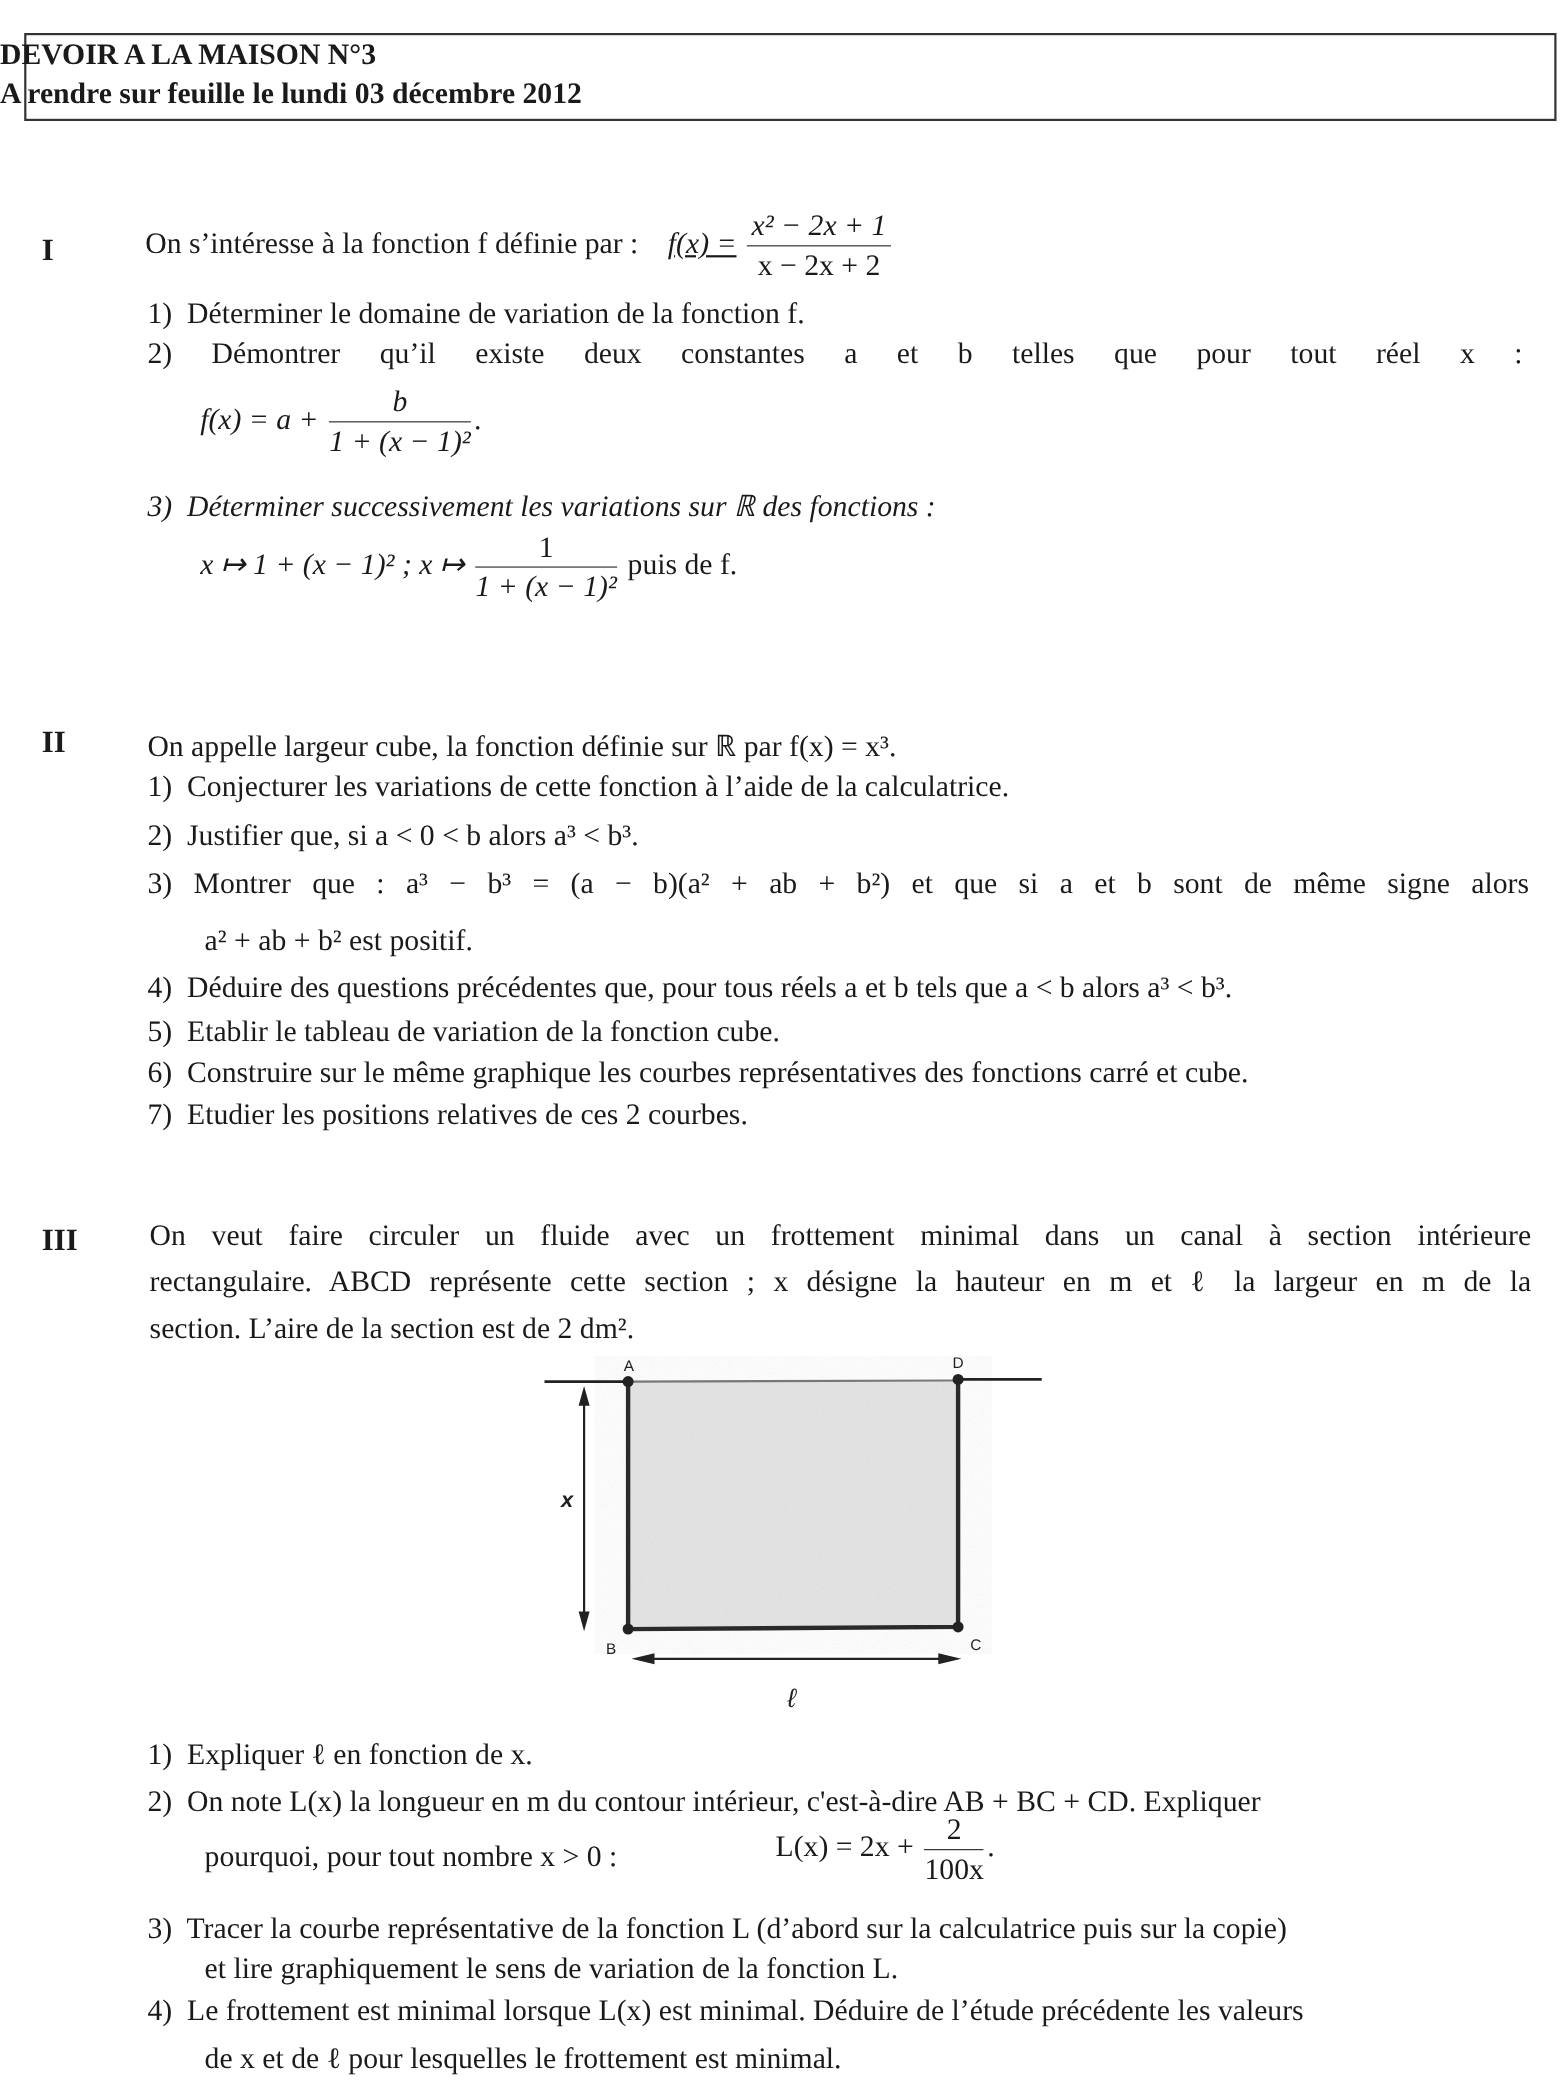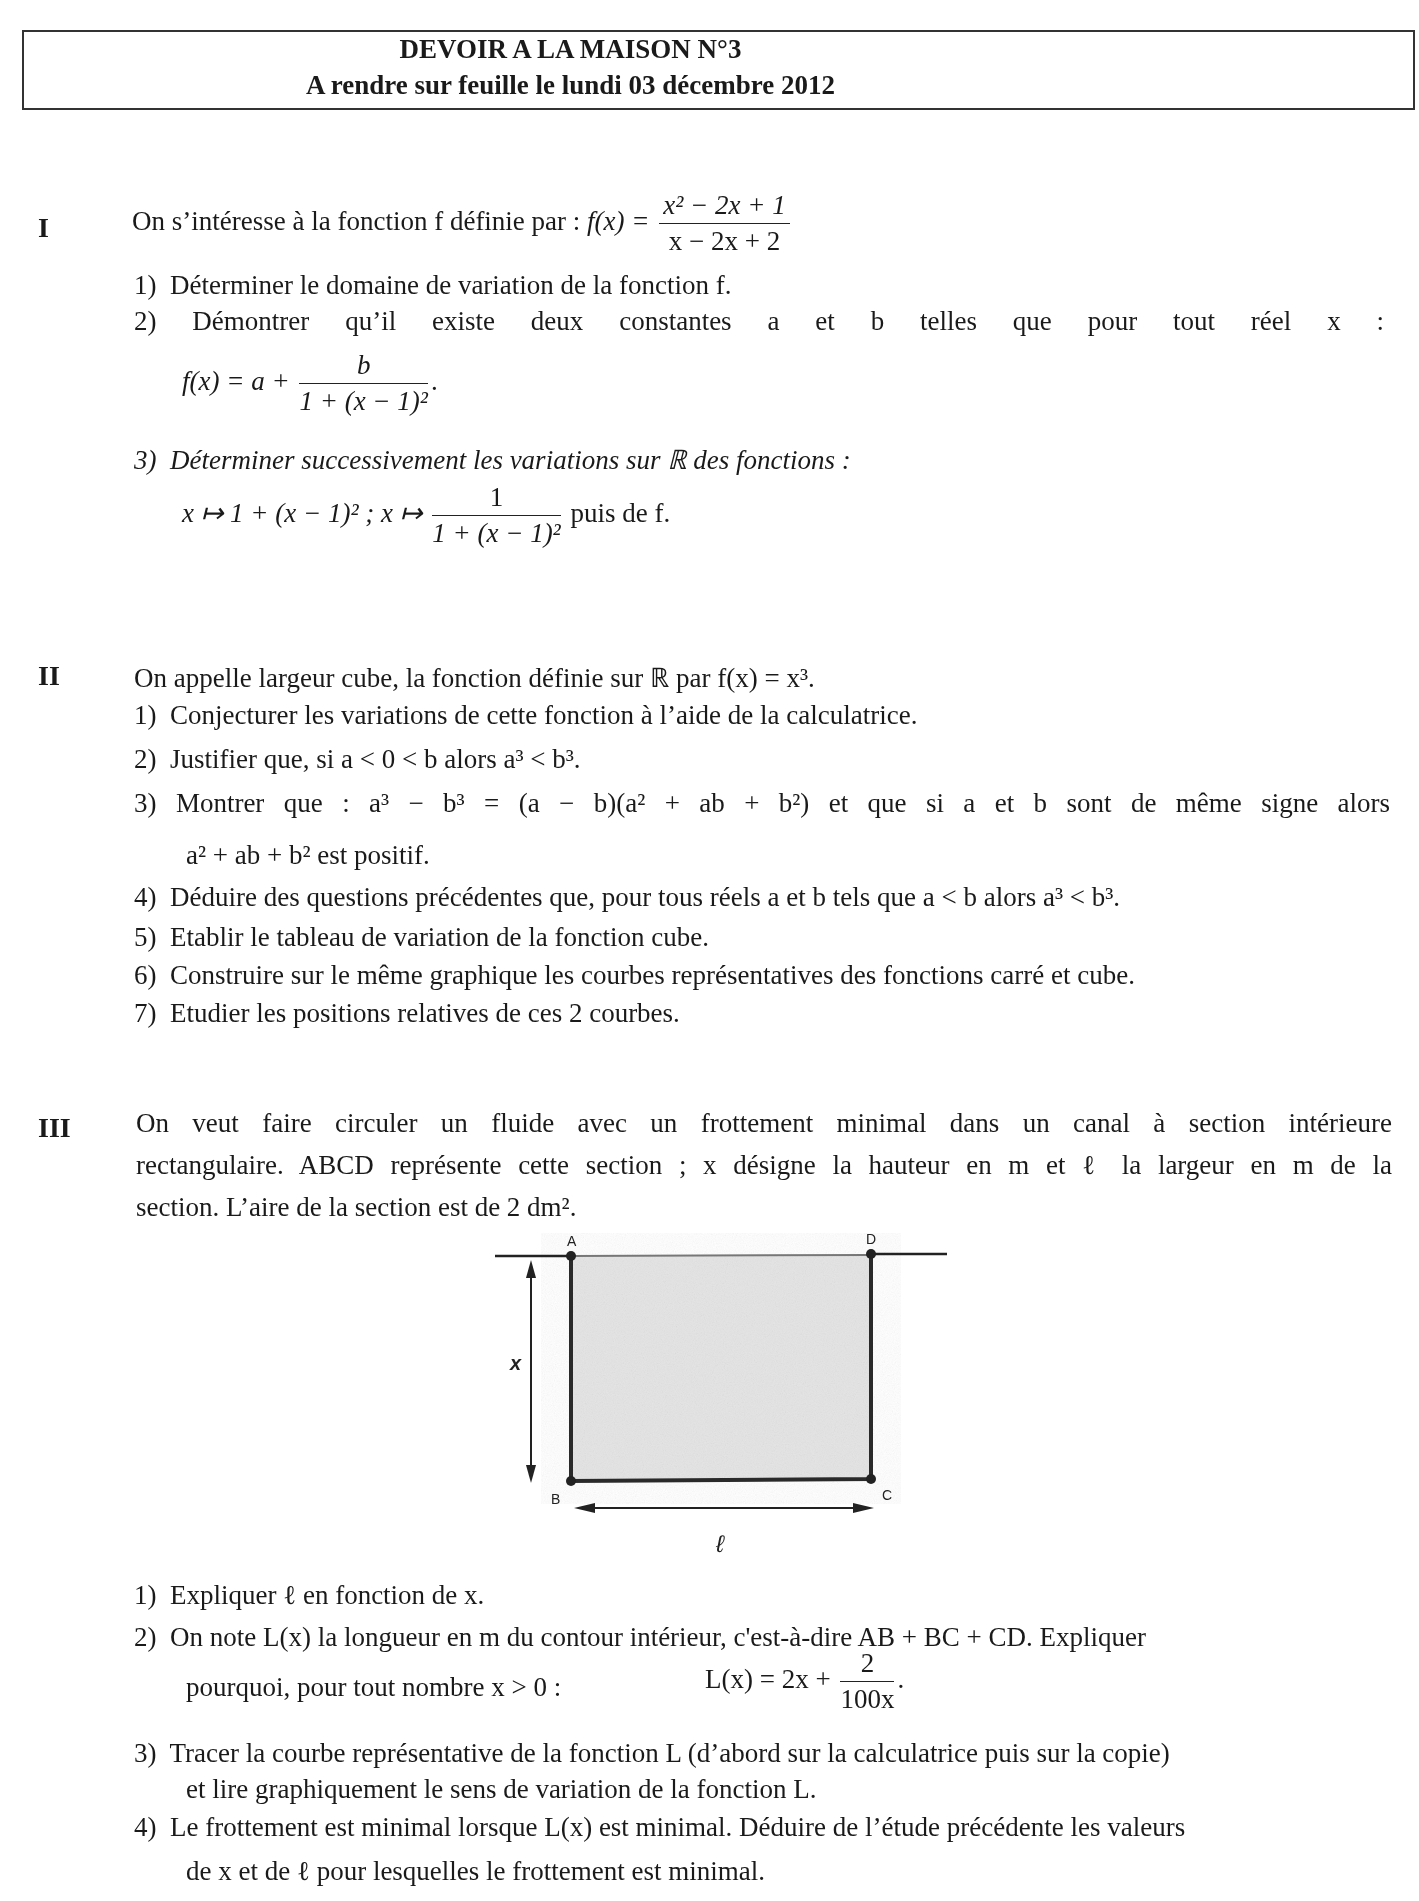--- a/index.html
+++ b/index.html
@@ -1,39 +1,39 @@
 <!DOCTYPE html>
 <html><head>
 <meta charset="utf-8">
 <style>
   html, body { margin:0; padding:0; background:#fff; }
   body { width:1419px; height:1901px; position:relative; overflow:hidden;
          font-family:"Liberation Serif", serif; color:#1a1a1a; }
   .abs { position:absolute; }
   .header-box { left:22px; top:30px; width:1393px; height:80px; border:2px solid #333; box-sizing:border-box; }
-  .h1 { left:0; width:1141px; text-align:center; font-weight:bold; font-size:27px; }
+  .h1 { left:0; width:1141px; text-align:left; font-weight:bold; font-size:27px; }
   .sec-num { font-size:28px; font-weight:bold; left:38px; }
   .txt { font-size:27px; white-space:nowrap; }
   .justify { text-align:justify; text-align-last:justify; white-space:normal; }
   .frac { display:inline-block; vertical-align:middle; text-align:center; margin:0 3px; }
   .frac .num { display:block; border-bottom:1.5px solid #222; padding:0 4px 2px; }
   .frac .den { display:block; padding-top:2px; }
   svg text { font-family:"Liberation Sans", sans-serif; }
 </style>
 </head>
 <body>
 
 <div class="abs header-box"></div>
 <div class="abs h1" style="top:34px;">DEVOIR A LA MAISON N°3</div>
 <div class="abs h1" style="top:70px;">A rendre sur feuille le lundi 03 décembre 2012</div>
 
 <div class="abs sec-num" style="top:212px;">I</div>
 <div class="abs txt" style="left:132px; top:190px;">
   <span>On s’intéresse à la fonction f définie par :</span>
-  <span style="font-style:italic;margin-left:0;">f(x) =</span>
+  <span style="font-style:italic;margin-left:20px;text-decoration:underline;">f(x) =</span>
   <span class="frac">
     <span class="num" style="font-style:italic;">x² − 2x + 1</span>
     <span class="den" style="">x − 2x + 2</span>
   </span>
 </div>
 
 <div class="abs txt" style="left:134px; top:270px;">
   <span>1)</span>&nbsp;
   <span>Déterminer le domaine de variation de la fonction f.</span>
 </div>

